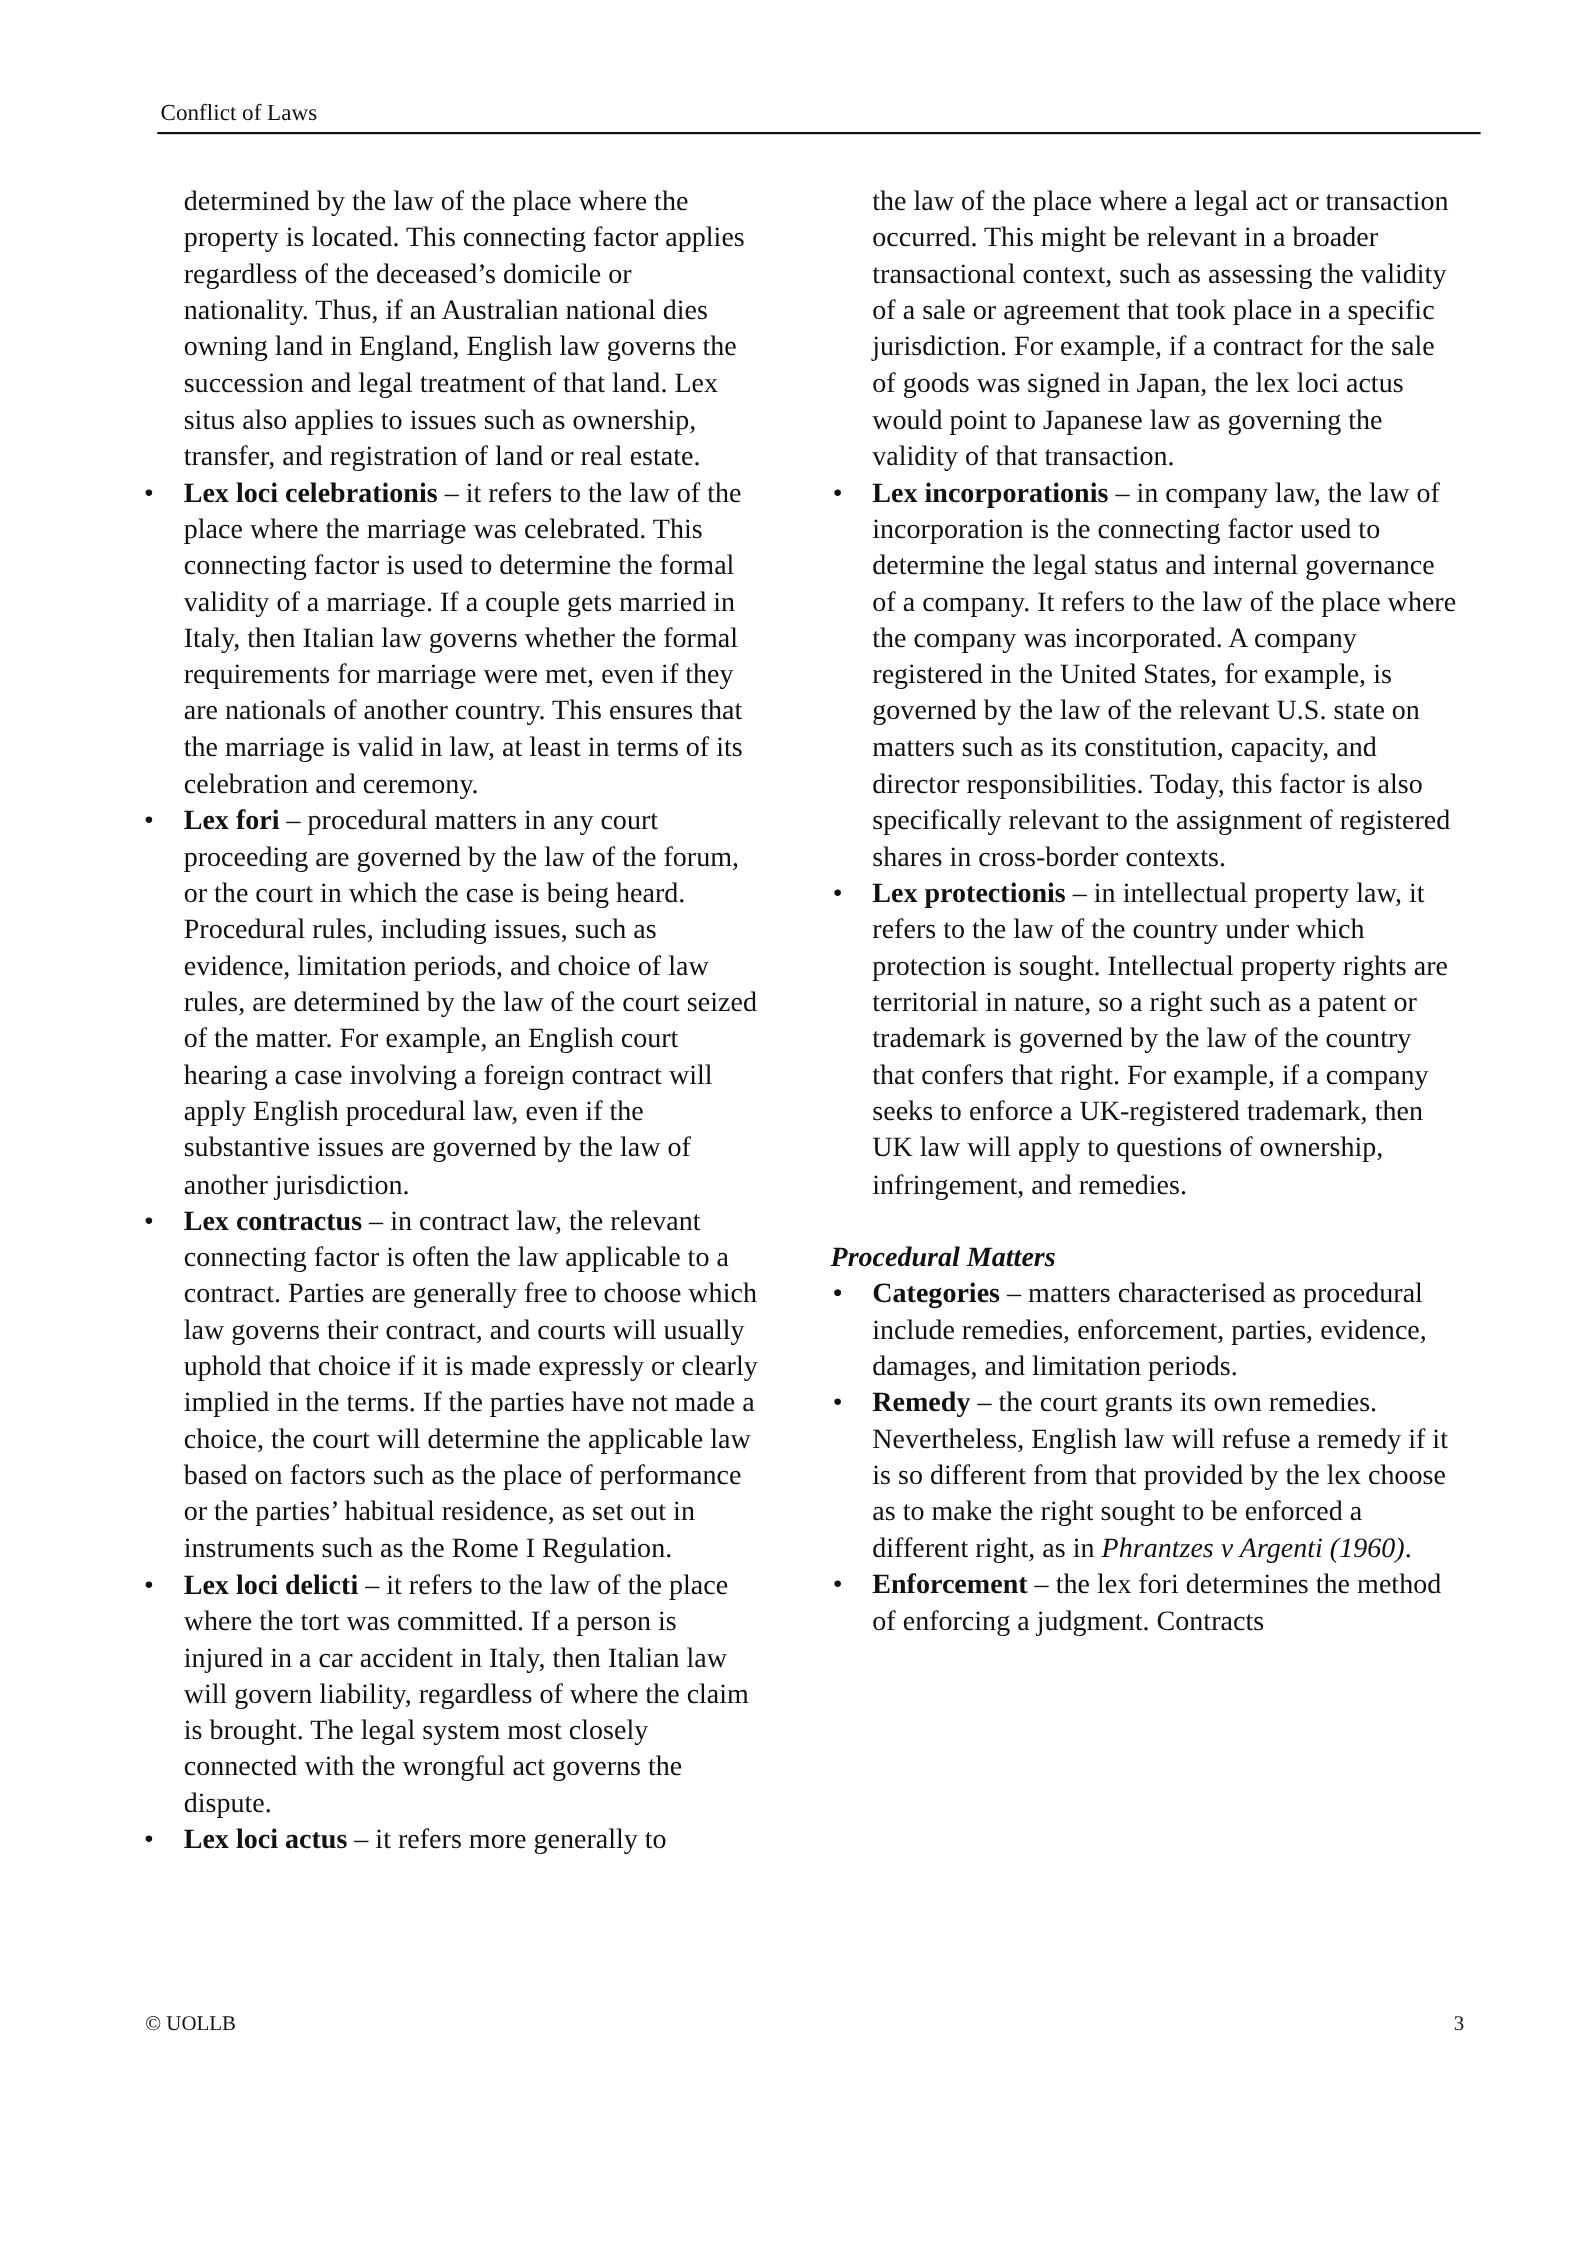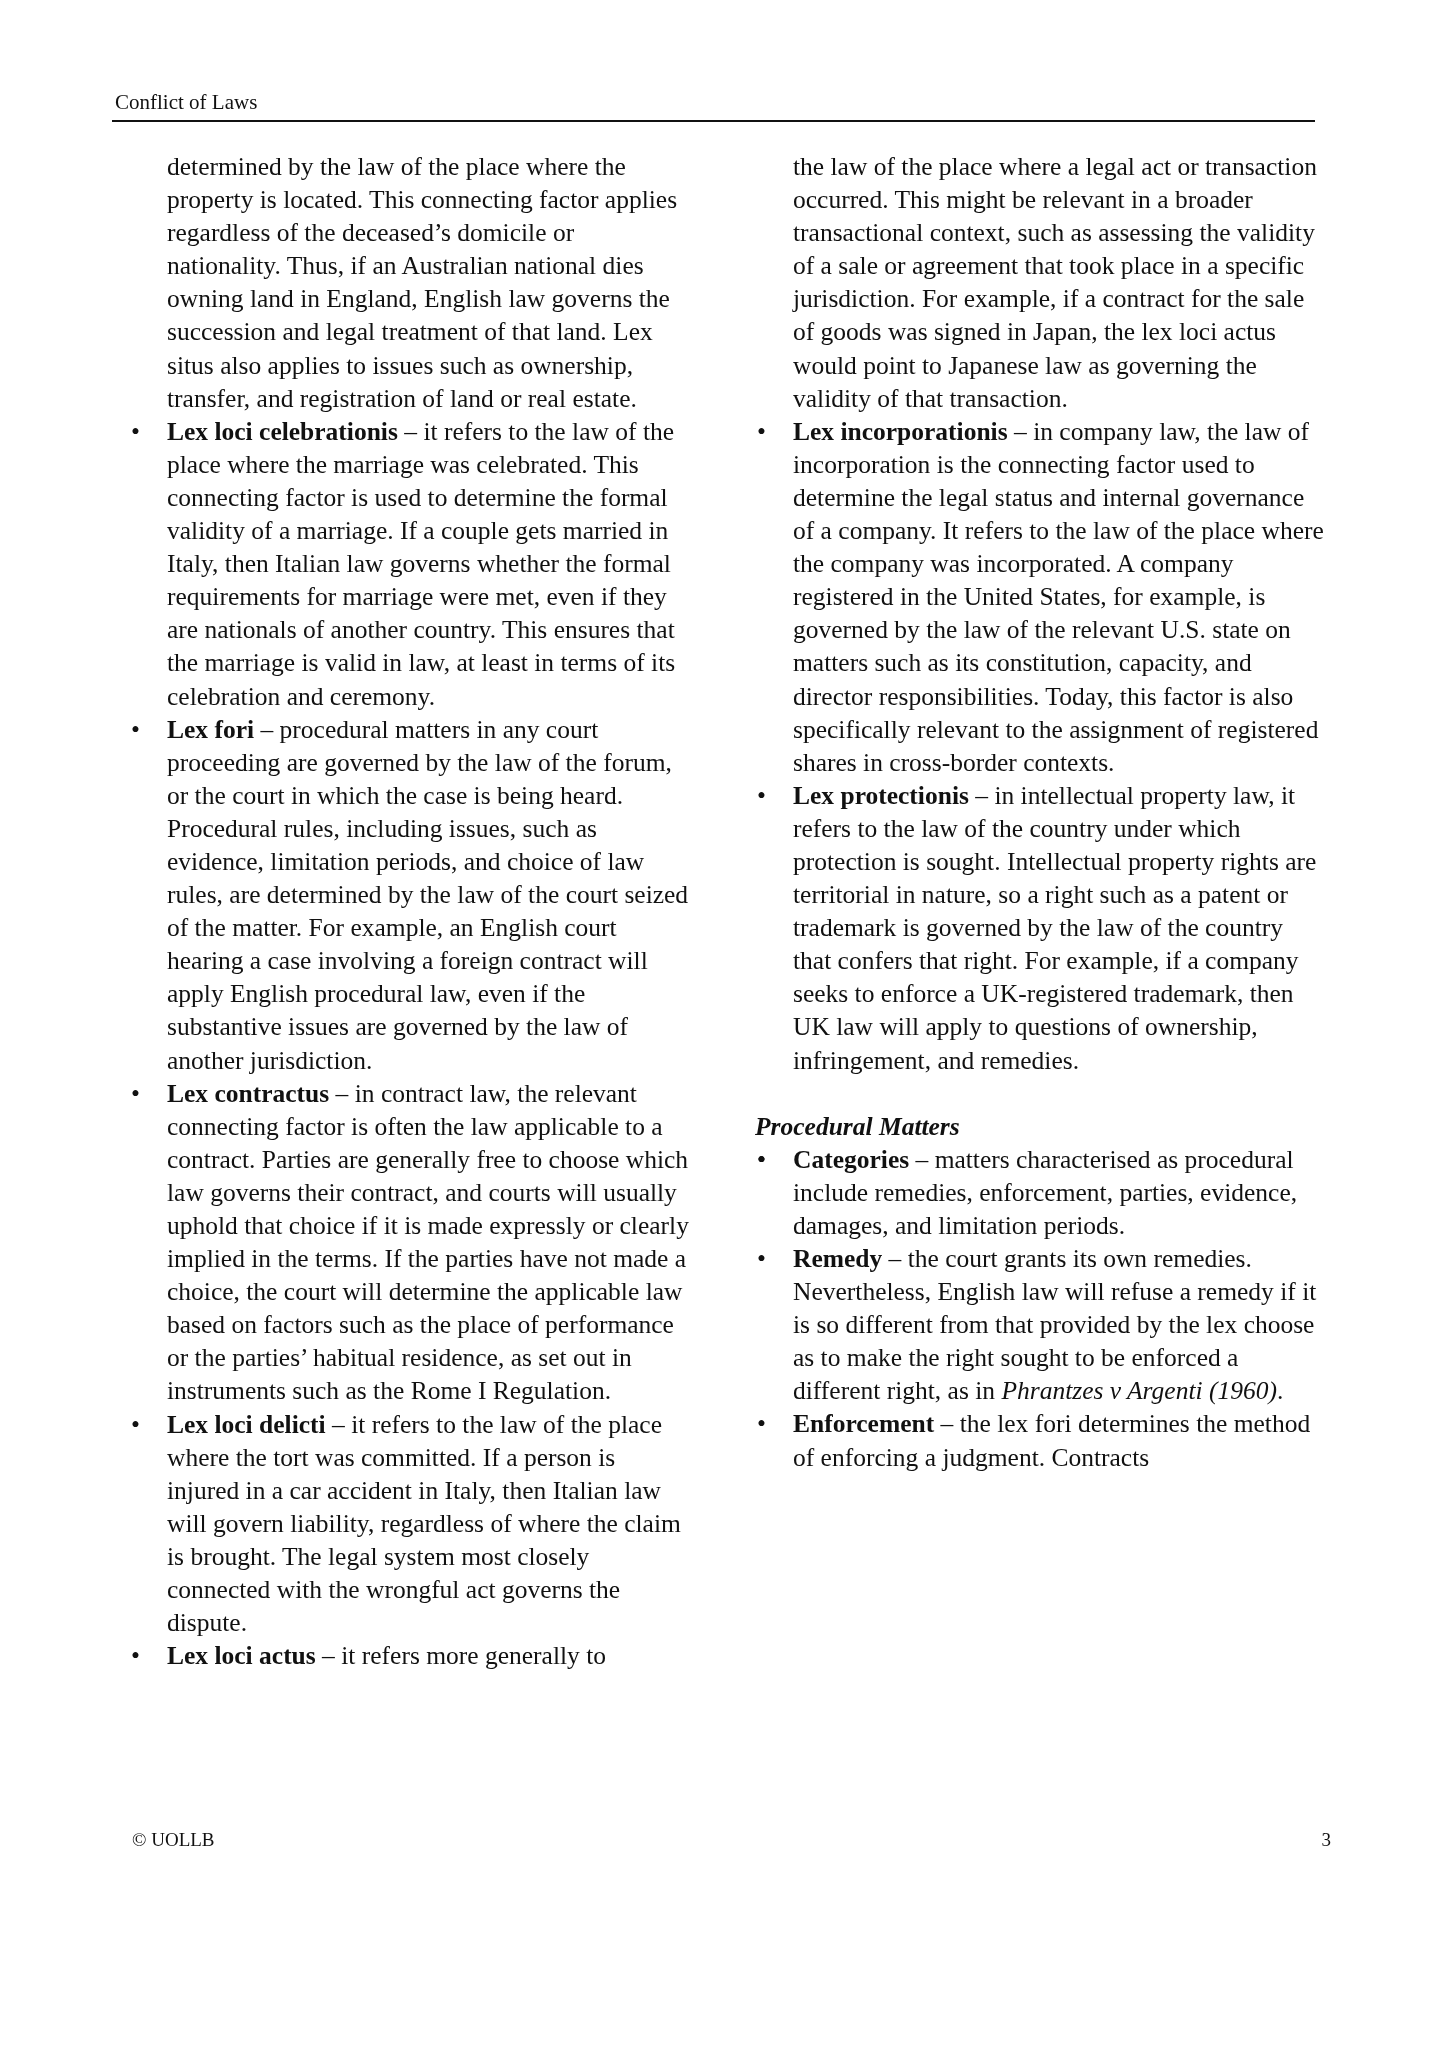--- a/index.html
+++ b/index.html
@@ -10,21 +10,21 @@
     body {
       width: 1445px;
       height: 2045px;
       position: relative;
       font-family: "Liberation Serif", "DejaVu Serif", serif;
       color: #111111;
       overflow: hidden;
     }
     .page-header {
       position: absolute;
-      left: 112px;
+      left: 143px;
       top: 88px;
       width: 1203px;
       height: 32px;
       border-bottom: 2px solid #111111;
     }
     .page-header .title {
       position: absolute;
       left: 3px;
       top: 2px;
       font-size: 21px;
@@ -33,21 +33,21 @@
     .column {
       position: absolute;
       top: 150px;
       font-size: 25.5px;
       line-height: 33.1px;
     }
     .col-left { left: 129px; width: 560px; }
     .col-right { left: 755px; width: 570px; }
 
     .cont {
-      margin: 0 0 0 38px;
+      margin: 16px 0 0 38px;
     }
     ul.bullets {
       list-style: none;
       margin: 0;
       padding: 0;
     }
     ul.bullets li {
       position: relative;
       padding-left: 38px;
       margin: 0;

